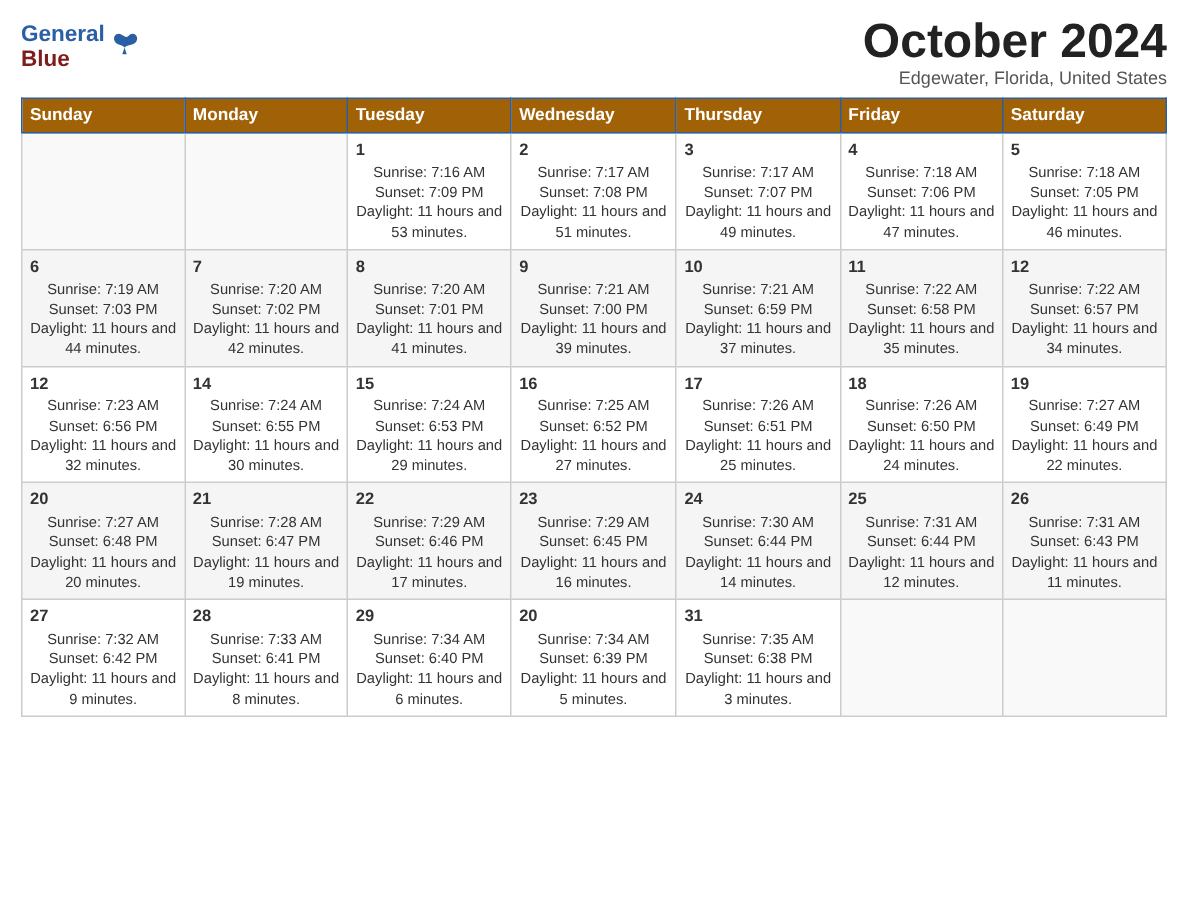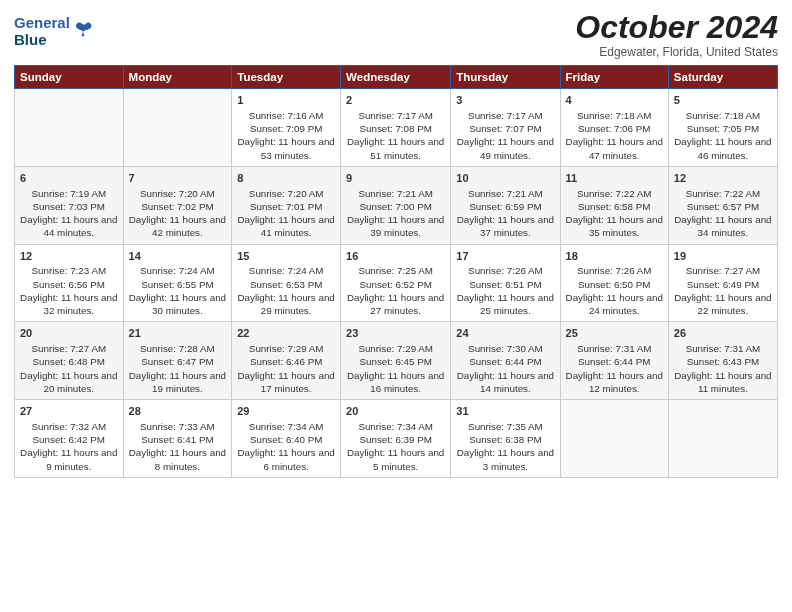--- a/index.html
+++ b/index.html
@@ -40,34 +40,33 @@
       margin-left: 2px;
     }
     .title-block {
       text-align: right;
     }
     .title-block h1 {
       font-size: 32px;
       font-weight: bold;
       color: #222;
       line-height: 1.1;
-      font-style: italic;
     }
     .title-block h2 {
       font-size: 12px;
       color: #555;
       font-weight: normal;
     }
     table {
       width: 100%;
       border-collapse: collapse;
       font-size: 10.5px;
     }
     thead tr th {
-      background-color: #7f1d1d;
+      background-color: #a16207;
       color: #fff;
       text-align: left;
       padding: 5px 5px;
       font-size: 11.5px;
       font-weight: bold;
       border: 1px solid #2a5fa5;
     }
     tbody tr td {
       border: 1px solid #ccc;
       vertical-align: top;
@@ -98,21 +97,21 @@
   </style>
 </head>
 <body>
 
 <div class="container">
   <div class="header-row">
     <div class="logo">
       <div>
         <div class="logo-text">
           <span>General</span><br>
-          <span style="color:#0c4a6e;">Blue</span>
+          <span style="color:#7f1d1d;">Blue</span>
         </div>
       </div>
 
       <svg class="logo-bird" viewBox="0 0 30 30" xmlns="http://www.w3.org/2000/svg">
         <path d="M20 4 C24 2, 28 6, 26 10 C24 14, 18 13, 15 16 C13 13, 8 14, 6 10 C4 6, 8 2, 12 4 C14 5, 16 7, 18 6 Z" fill="#2a5fa5"></path>
         <path d="M15 16 L13 22 L17 22 Z" fill="#2a5fa5"></path>
       </svg>
     </div>
     <div class="title-block">
       <h1>October 2024</h1>

